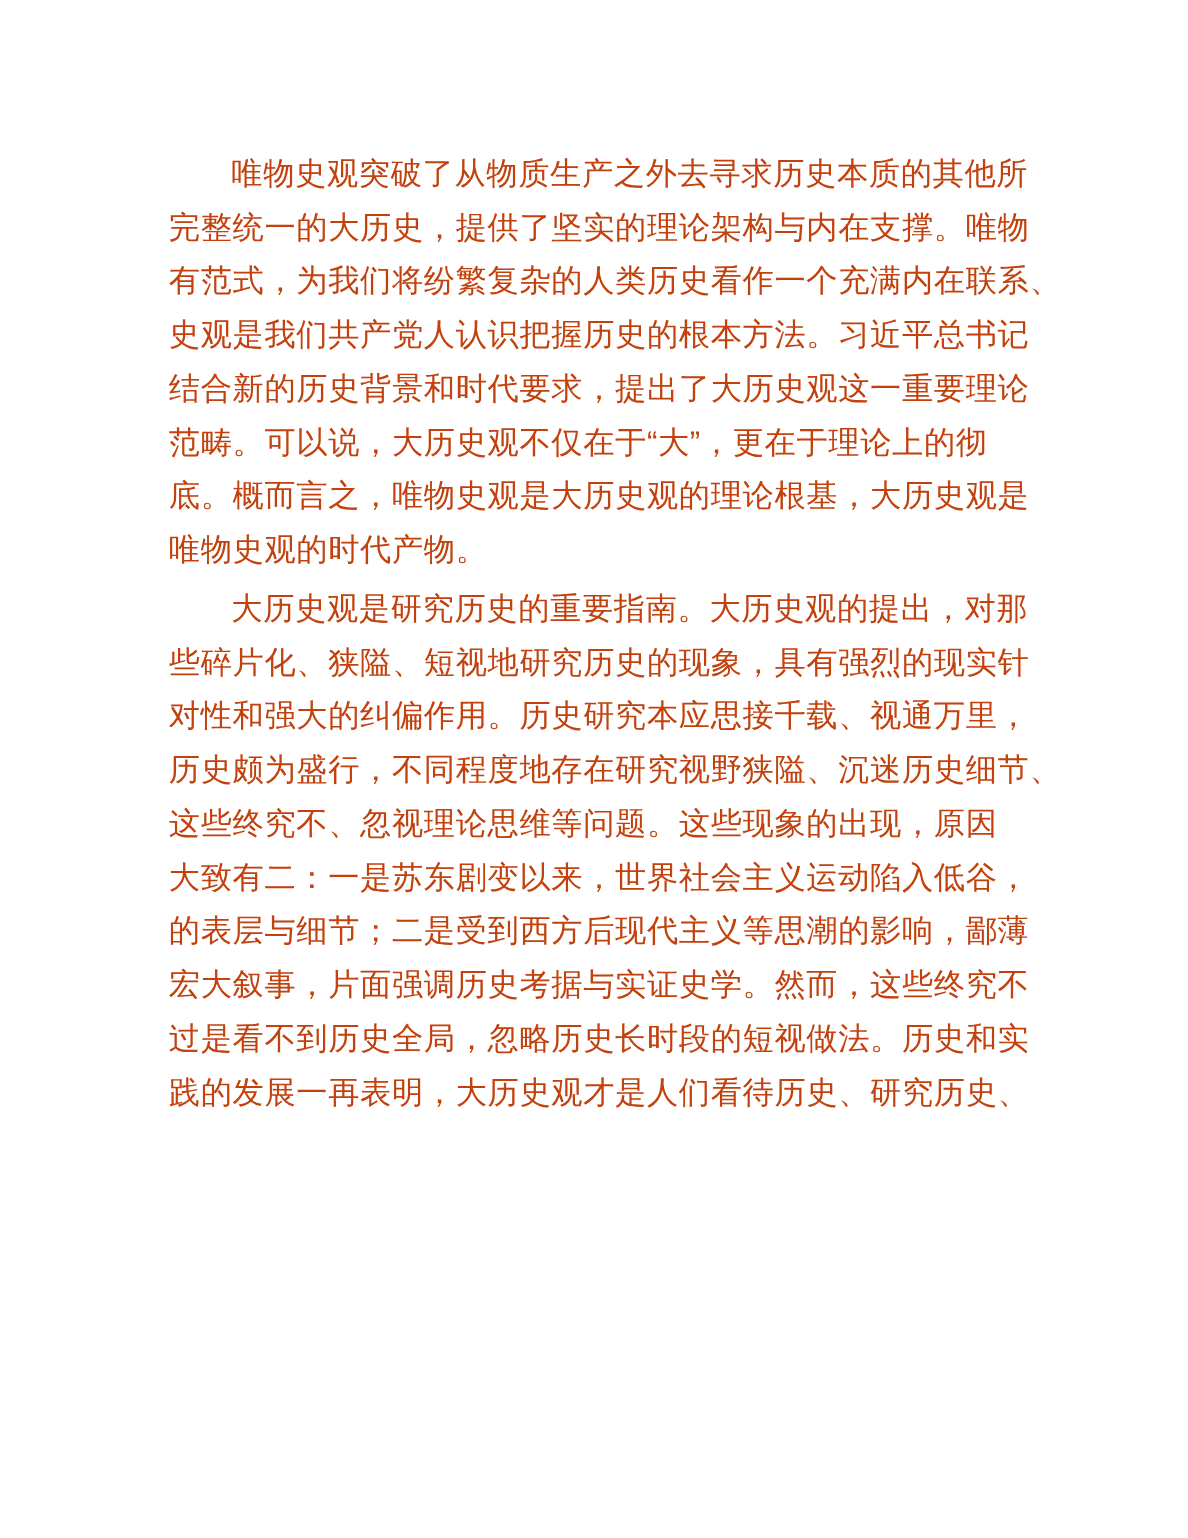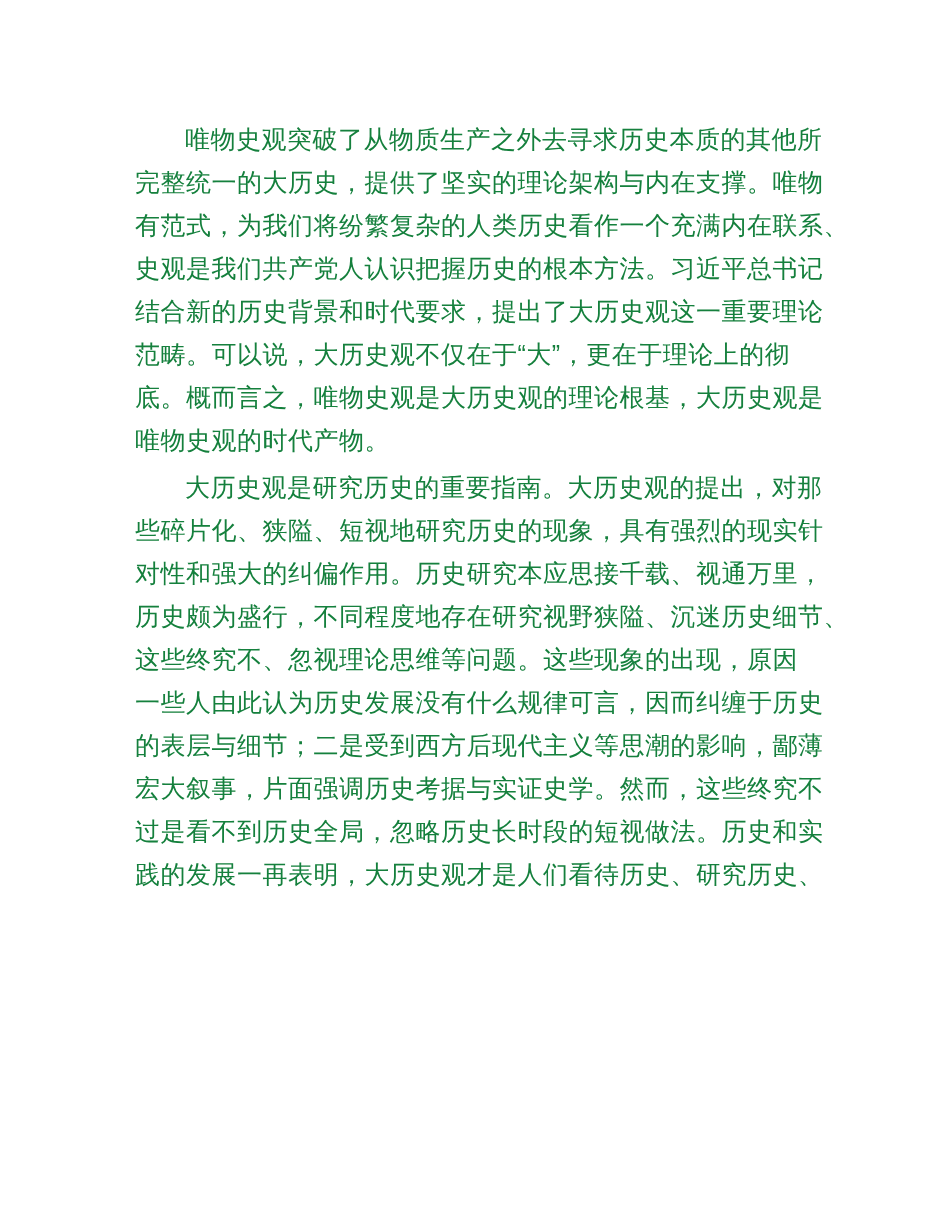--- a/index.html
+++ b/index.html
@@ -37,37 +37,37 @@
     letter-spacing: 0.5px;
   }
   .line.indent {
     text-indent: 2em;
   }
 </style>
 </head>
 <body>
 
 <div class="page" style="background: rgb(255, 255, 255);">
-  <div class="doc" id="doc" style="color: #15803d;">
+  <div class="doc" id="doc" style="color: #c2410c;">
       <div class="paragraph">
         <div class="line indent">唯物史观突破了从物质生产之外去寻求历史本质的其他所</div>
         <div class="line">完整统一的大历史，提供了坚实的理论架构与内在支撑。唯物</div>
         <div class="line">有范式，为我们将纷繁复杂的人类历史看作一个充满内在联系、</div>
         <div class="line">史观是我们共产党人认识把握历史的根本方法。习近平总书记</div>
         <div class="line">结合新的历史背景和时代要求，提出了大历史观这一重要理论</div>
         <div class="line">范畴。可以说，大历史观不仅在于“大”，更在于理论上的彻</div>
         <div class="line">底。概而言之，唯物史观是大历史观的理论根基，大历史观是</div>
         <div class="line">唯物史观的时代产物。</div>
       </div>
       <div class="paragraph">
         <div class="line indent">大历史观是研究历史的重要指南。大历史观的提出，对那</div>
         <div class="line">些碎片化、狭隘、短视地研究历史的现象，具有强烈的现实针</div>
         <div class="line">对性和强大的纠偏作用。历史研究本应思接千载、视通万里，</div>
         <div class="line">历史颇为盛行，不同程度地存在研究视野狭隘、沉迷历史细节、</div>
         <div class="line">这些终究不、忽视理论思维等问题。这些现象的出现，原因</div>
-        <div class="line">一些人由此认为历史发展没有什么规律可言，因而纠缠于历史</div>
+        <div class="line">大致有二：一是苏东剧变以来，世界社会主义运动陷入低谷，</div>
         <div class="line">的表层与细节；二是受到西方后现代主义等思潮的影响，鄙薄</div>
         <div class="line">宏大叙事，片面强调历史考据与实证史学。然而，这些终究不</div>
         <div class="line">过是看不到历史全局，忽略历史长时段的短视做法。历史和实</div>
         <div class="line">践的发展一再表明，大历史观才是人们看待历史、研究历史、</div>
       </div>
     </div>
 </div>
 
 </body></html>

